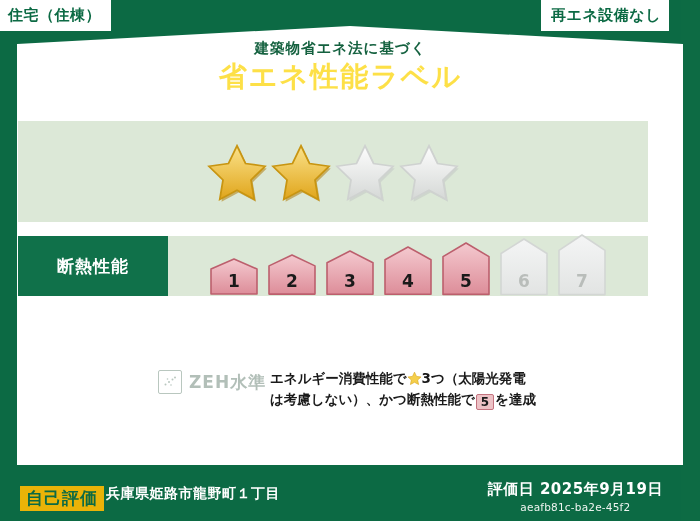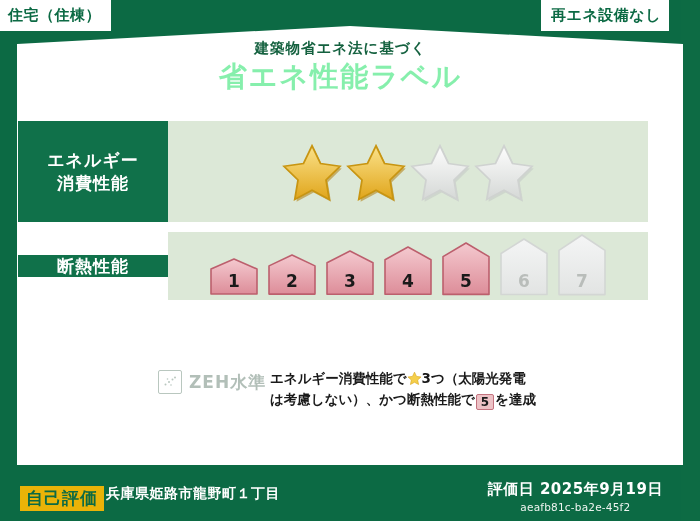--- a/index.html
+++ b/index.html
@@ -30,30 +30,30 @@
     clip-path:polygon(0 18px,50% 0,100% 18px,100% 100%,0 100%);
   }
 
   
   .title-sub{
     position:absolute;left:0;right:0;top:39px;text-align:center;
     font-size:14.5px;font-weight:bold;color:#14613f;letter-spacing:1px;
   }
   .title-main{
     position:absolute;left:0;right:0;top:58px;text-align:center;
-    font-size:28px;font-weight:bold;color:#86efac;letter-spacing:2px;
+    font-size:28px;font-weight:bold;color:#fde047;letter-spacing:2px;
   }
 
   
   .row{
     position:absolute;left:17px;width:632px;display:flex;align-items:stretch;
     border:1px solid #ffffff;box-sizing:border-box;
   }
   .row-energy{top:120px;height:103px;}
-  .row-insul{top:235px;height:62px;align-items:center;}
+  .row-insul{top:235px;height:62px;}
   .row-head{
     width:150px;flex:0 0 150px;background:#10714a;color:#ffffff;
     display:flex;flex-direction:column;align-items:center;justify-content:center;
     font-weight:bold;font-size:17px;line-height:1.35;letter-spacing:1px;
   }
   .row-body{flex:1 1 auto;background:#dce8d7;display:flex;align-items:center;}
 
   
   .stars{display:flex;align-items:center;justify-content:center;width:100%;gap:2px;}
   .star{width:62px;height:60px;display:block;}
@@ -107,24 +107,20 @@
 
   <div class="tag tag-left">住宅（住棟）</div>
   <div class="tag tag-right">再エネ設備なし</div>
 
   <div class="card"></div>
 
   <div class="title-sub">建築物省エネ法に基づく</div>
   <div class="title-main">省エネ性能ラベル</div>
 
   <div class="row row-energy">
-    <div class="row-head">
-      <span>エネルギー</span>
-      <span>消費性能</span>
-    </div>
     <div class="row-body">
       <div class="stars" id="stars">
           <svg class="star" viewBox="0 0 24 24">
             <defs>
               <linearGradient id="sg0" x1="0" y1="0" x2="0" y2="1">
                 <stop offset="0" stop-color="#fbe28a"></stop>
                 <stop offset="1" stop-color="#e0a51b"></stop>
               </linearGradient>
             </defs>
             <polygon points="12,1.5 15.4,8.6 23.2,9.7 17.6,15.2 18.9,23 12,19.3 5.1,23 6.4,15.2 0.8,9.7 8.6,8.6" transform="translate(0.7,0.9)" fill="#b07d0c" opacity=".55"></polygon>

